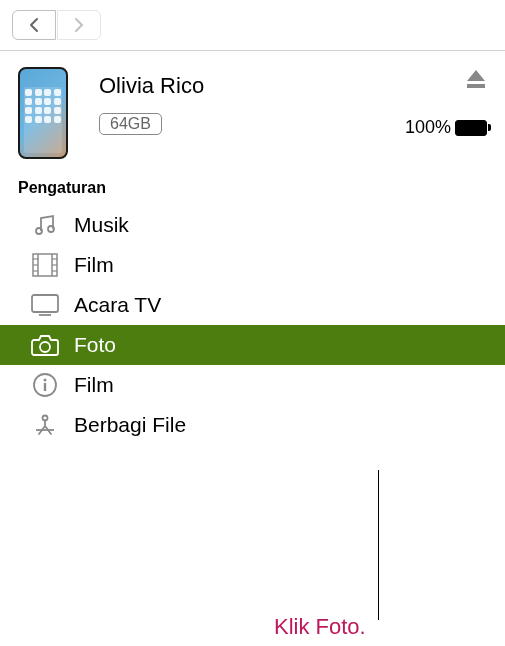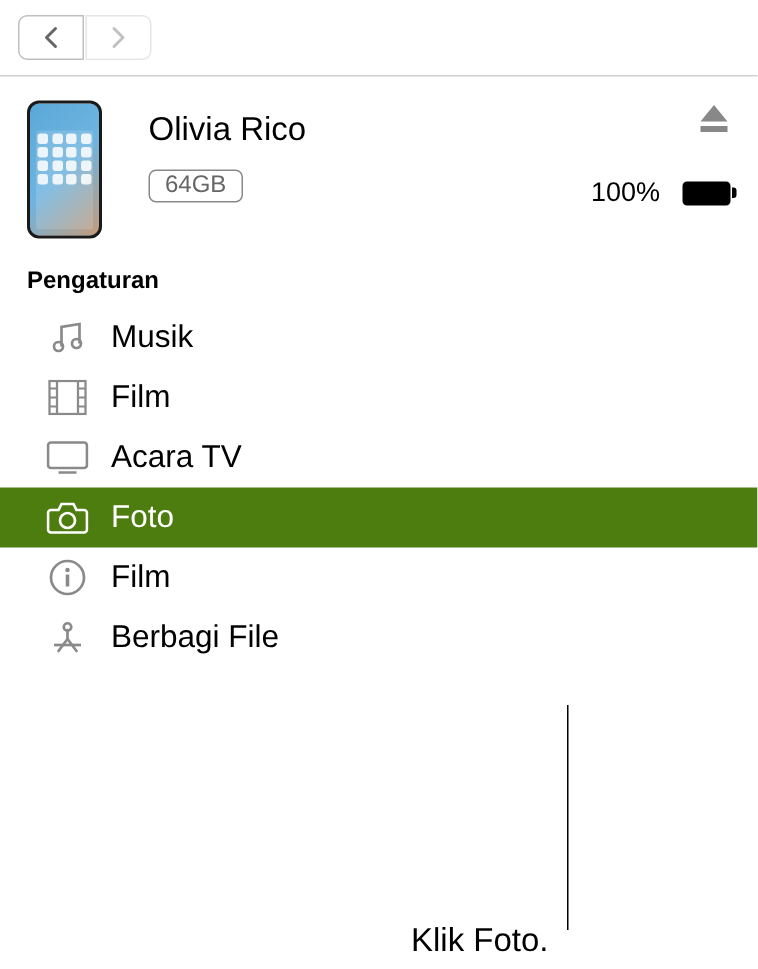--- a/index.html
+++ b/index.html
@@ -110,21 +110,21 @@
       align-items: flex-end;
       padding-top: 2px;
     }
     .eject-btn {
       cursor: pointer;
       margin-bottom: 24px;
     }
     .battery-row {
       display: flex;
       align-items: center;
-      gap: 15px;
+      gap: 4px;
     }
     .battery-pct {
       font-size: 18px;
       color: #000;
     }
     .battery-icon {
       width: 32px;
       height: 16px;
       border: 1.5px solid #000;
       border-radius: 3px;
@@ -180,21 +180,21 @@
       top: 470px;
       width: 1px;
       height: 150px;
       background: #000;
     }
     .callout-text {
       position: absolute;
       left: 274px;
       top: 614px;
       font-size: 22px;
-      color: #000000;
+      color: #be185d;
     }
   </style>
 </head>
 <body>
 
 <div class="toolbar">
   <div class="nav-btn">
     <svg width="12" height="16" viewBox="0 0 12 16">
       <path d="M9 2 L3 8 L9 14" stroke="#666" stroke-width="2" fill="none" stroke-linecap="round" stroke-linejoin="round"></path>
     </svg>

